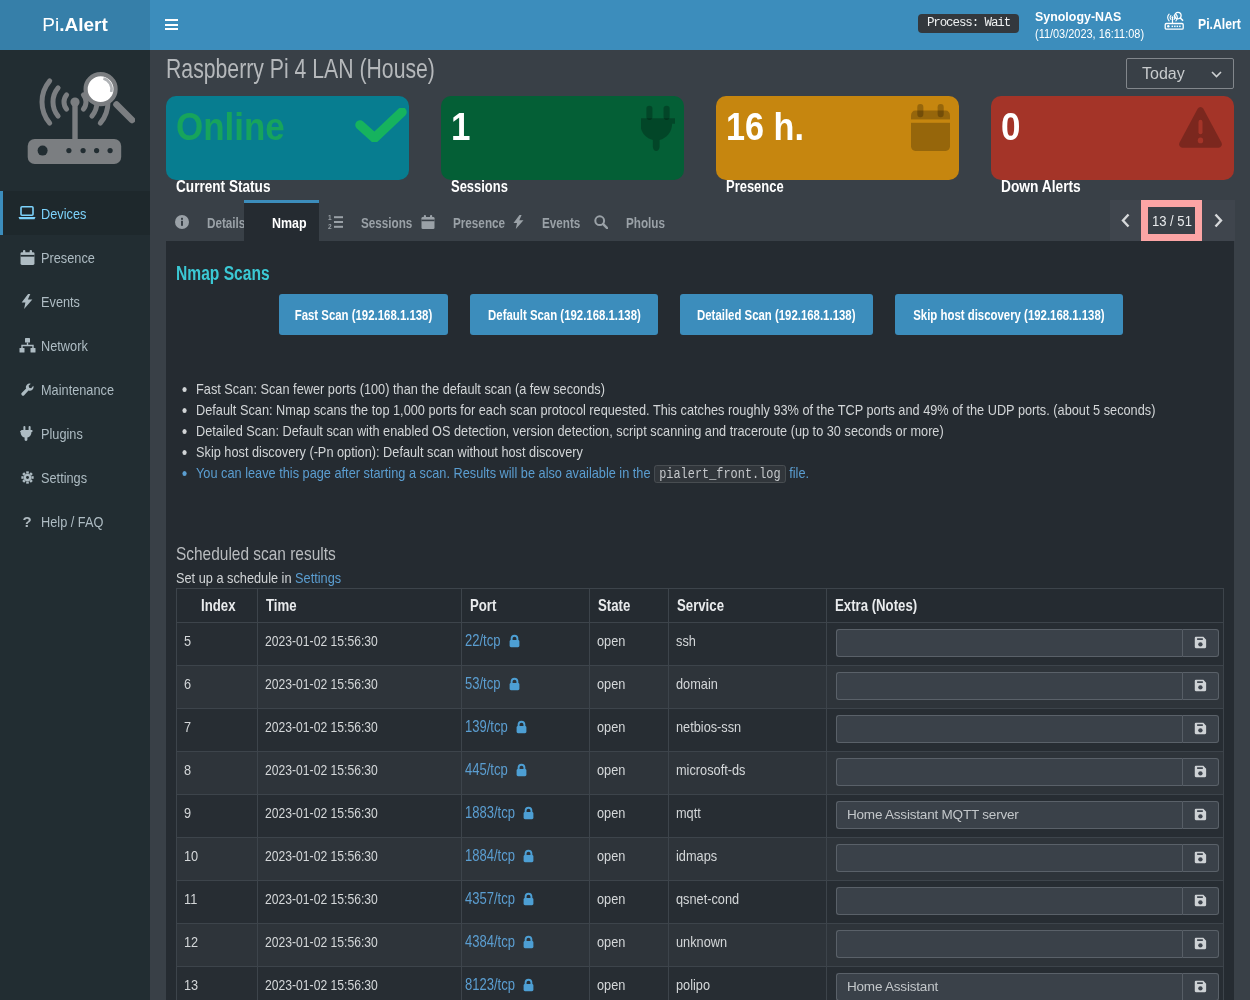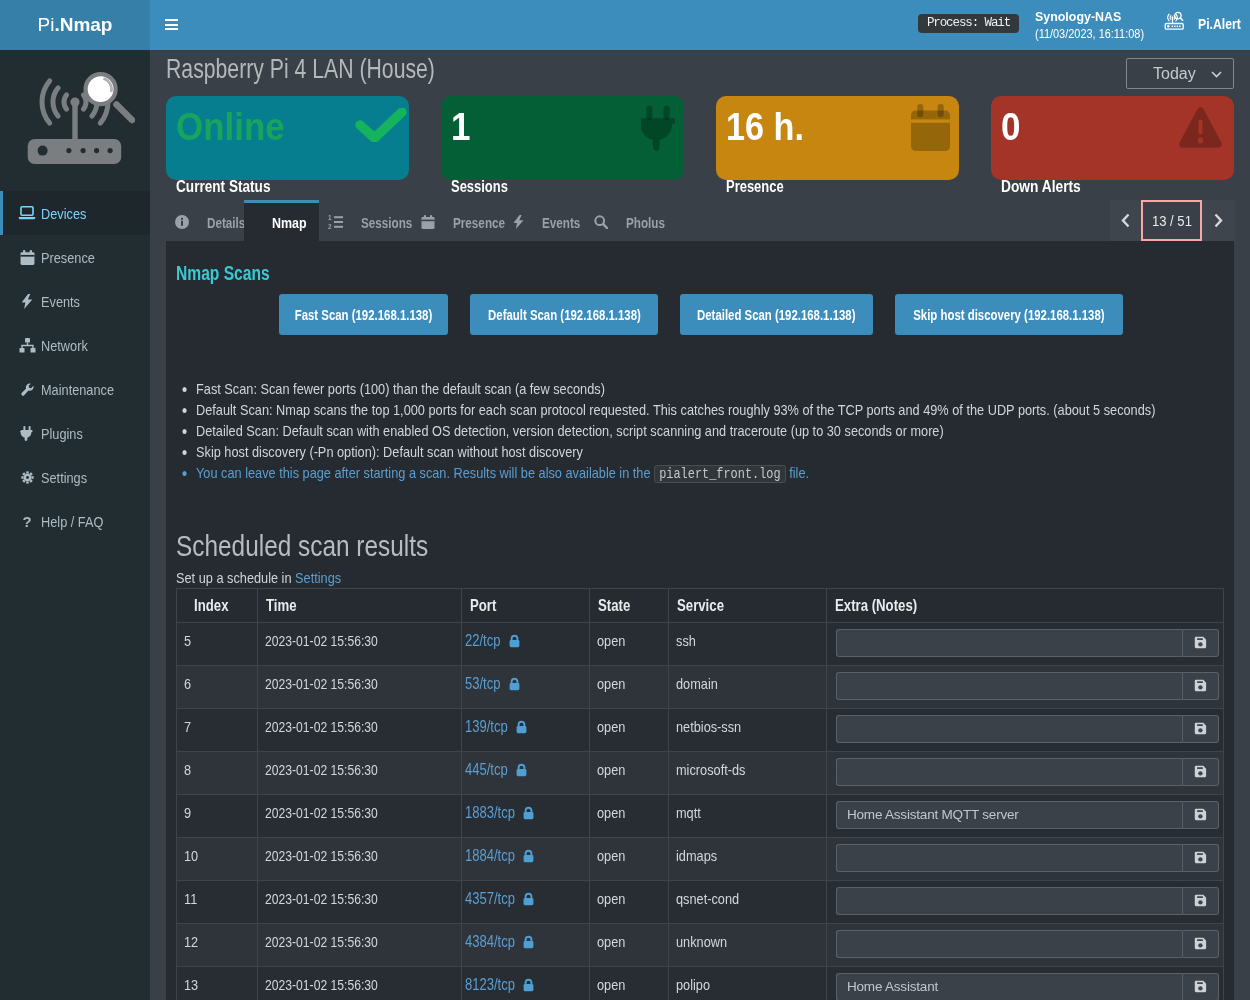--- a/index.html
+++ b/index.html
@@ -26,21 +26,21 @@
 .menu { position:absolute; top:141px; left:0; width:150px; }
 .menu .item { height:44px; display:flex; align-items:center; color:#aebcc3; font-size:15px;
   border-left:3px solid transparent; }
 .menu .item.active { background:#1e282c; color:#7dd3fc; border-left:3px solid #3c8dbc; }
 .menu .item .ic { width:22px; margin-left:13px; margin-right:3px; display:flex; justify-content:center; flex:none; }
 
 .content { position:absolute; left:150px; top:50px; width:1100px; height:950px; }
 h1.title { position:absolute; left:16px; top:3px; font-size:28px; font-weight:normal; color:#b5b8bb; }
 .todaysel { position:absolute; left:976px; top:8px; width:108px; height:31px; background:#394047;
   border:1px solid #82878c; border-radius:2px; color:#c8cbcd; font-size:16px; line-height:29px;
-  padding-left:26px; }
+  padding-left:15px; }
 .todaysel .chev { position:absolute; right:11px; top:12px; line-height:0; }
 
 .cards { position:absolute; left:16px; top:46px; width:1068px; height:84px; }
 .card { position:absolute; top:0; width:243px; height:84px; border-radius:10px; color:#fff; }
 .card .big { position:absolute; left:10px; top:10px; font-size:38px; font-weight:bold; }
 .card .lbl { position:absolute; left:10px; top:55px; font-size:16px; font-weight:bold;margin-top:27px; }
 .card .cicon { position:absolute; }
 .c-teal { left:0; background:#077d90; }
 .c-green { left:275px; background:#045f36; }
 .c-orange { left:550px; background:#c6860f; }
@@ -57,21 +57,21 @@
 h2.nmap { position:absolute; left:10px; top:21px; font-size:20px; color:#3bc8d4; font-weight:bold; }
 .btnrow { position:absolute; left:0; top:53px; width:1068px; }
 .btn { position:absolute; top:0; height:41px; background:#3c8dbc; border-radius:3px; color:#fff;
   font-weight:bold; font-size:15px; display:flex; align-items:center; justify-content:center; }
 .btn .sx { transform:scaleX(0.76); transform-origin:50% 50%; }
 ul.notes { position:absolute; left:30px; top:137px; width:1220px; color:#d2d5d7; font-size:15px;
   line-height:21px; transform:scaleX(0.85); transform-origin:0 0; }
 ul.notes li.blue { color:#5b9ed1; }
 .chip { font-family:"Liberation Mono",monospace; font-size:14px; background:#31363b;
   border:1px solid #4a4f54; border-radius:3px; padding:0px 5px; color:#c5c8cb; }
-h2.sched { position:absolute; left:10px; top:288px; font-size:30px; font-weight:normal; color:#b9bcbf; }
+h2.sched { position:absolute; left:10px; top:302px; font-size:19px; font-weight:normal; color:#b9bcbf; }
 .setup { position:absolute; left:10px; top:328px; font-size:15px; color:#d2d5d7; }
 .setup a { color:#5b9ed1; text-decoration:none; }
 
 table.scan { position:absolute; left:10px; top:347px; width:1047px; border-collapse:collapse;
   table-layout:fixed; font-size:15px; color:#d4d7d9; }
 table.scan td .sx { transform:scaleX(0.85); }
 table.scan td.time .sx { transform:scaleX(0.81); }
 table.scan th { height:34px; text-align:left; font-size:16.5px; color:#e9ebed;
   padding:0 0 0 8px; border:1px solid #3d444b; }
 table.scan th .sx { transform:scaleX(0.8); }
@@ -189,21 +189,21 @@
         </svg>
       <span class="sx" style="transform:scaleX(0.78)">Pholus</span>
       </div>
   </div>
   <div class="pager">
     <div style="position:absolute;left:0;top:0;width:31px;height:41px;background:#3f454d;display:flex;align-items:center;justify-content:center">
       <svg width="9" height="15" viewBox="0 0 9 15">
           <path d="M7.5 1.5 L2 7.5 L7.5 13.5" stroke="#d6d8da" stroke-width="2.4" fill="none"></path>
         </svg>
       </div>
-    <div style="position:absolute;left:31px;top:0;width:61px;height:41px;background:#394047;border:2px solid #fca5a5;color:#e8eaec;font-size:15px;display:flex;align-items:center;justify-content:center">
+    <div style="position:absolute;left:31px;top:0;width:61px;height:41px;background:#394047;border:7px solid #fca5a5;color:#e8eaec;font-size:15px;display:flex;align-items:center;justify-content:center">
         <span class="sx" style="transform:scaleX(0.87);transform-origin:50% 50%">13 / 51</span>
       </div>
     <div style="position:absolute;left:92px;top:0;width:33px;height:41px;background:#3f454d;display:flex;align-items:center;justify-content:center">
       <svg width="9" height="15" viewBox="0 0 9 15">
           <path d="M1.5 1.5 L7 7.5 L1.5 13.5" stroke="#d6d8da" stroke-width="2.4" fill="none"></path>
         </svg>
       </div>
   </div>
   <div class="panel">
     <h2 class="nmap"><span class="sx" style="transform:scaleX(0.78)">Nmap Scans</span></h2>
@@ -234,21 +234,21 @@
       <colgroup>
           <col style="width:81px">
           <col style="width:204px">
           <col style="width:128px">
           <col style="width:79px">
           <col style="width:158px">
           <col style="width:397px">
         </colgroup>
       <tbody>
           <tr class="hdr">
-            <th style="padding-left:17px"><span class="sx">Index</span></th>
+            <th style="padding-left:24px"><span class="sx">Index</span></th>
             <th><span class="sx">Time</span></th>
             <th><span class="sx">Port</span></th>
             <th><span class="sx">State</span></th>
             <th><span class="sx">Service</span></th>
             <th><span class="sx">Extra (Notes)</span></th>
           </tr>
       <tr class="odd">
             <td><span class="sx">5</span></td>
             <td class="time"><span class="sx">2023-01-02 15:56:30</span></td>
             <td class="portc"><a href="#" style="width:36px">22/tcp</a><svg width="13" height="14" viewBox="0 0 13 14" style="vertical-align:-2px">
@@ -444,21 +444,21 @@
                   </svg>
                 </div>
               </div>
             </td>
           </tr>
     </tbody>
       </table>
   </div>
 </div>
 <div class="header">
-  <div class="logo">Pi<b>.Nmap</b></div>
+  <div class="logo">Pi<b>.Alert</b></div>
   <div class="hamb">
       <div></div>
       <div></div>
       <div></div>
     </div>
   <div class="procbadge">Process: Wait</div>
   <div class="hostinfo">
       <div class="l1"><span class="sx" style="transform:scaleX(0.92)">Synology-NAS</span></div>
       <div><span class="sx" style="transform:scaleX(0.81)">(11/03/2023, 16:11:08)</span></div>
     </div>

